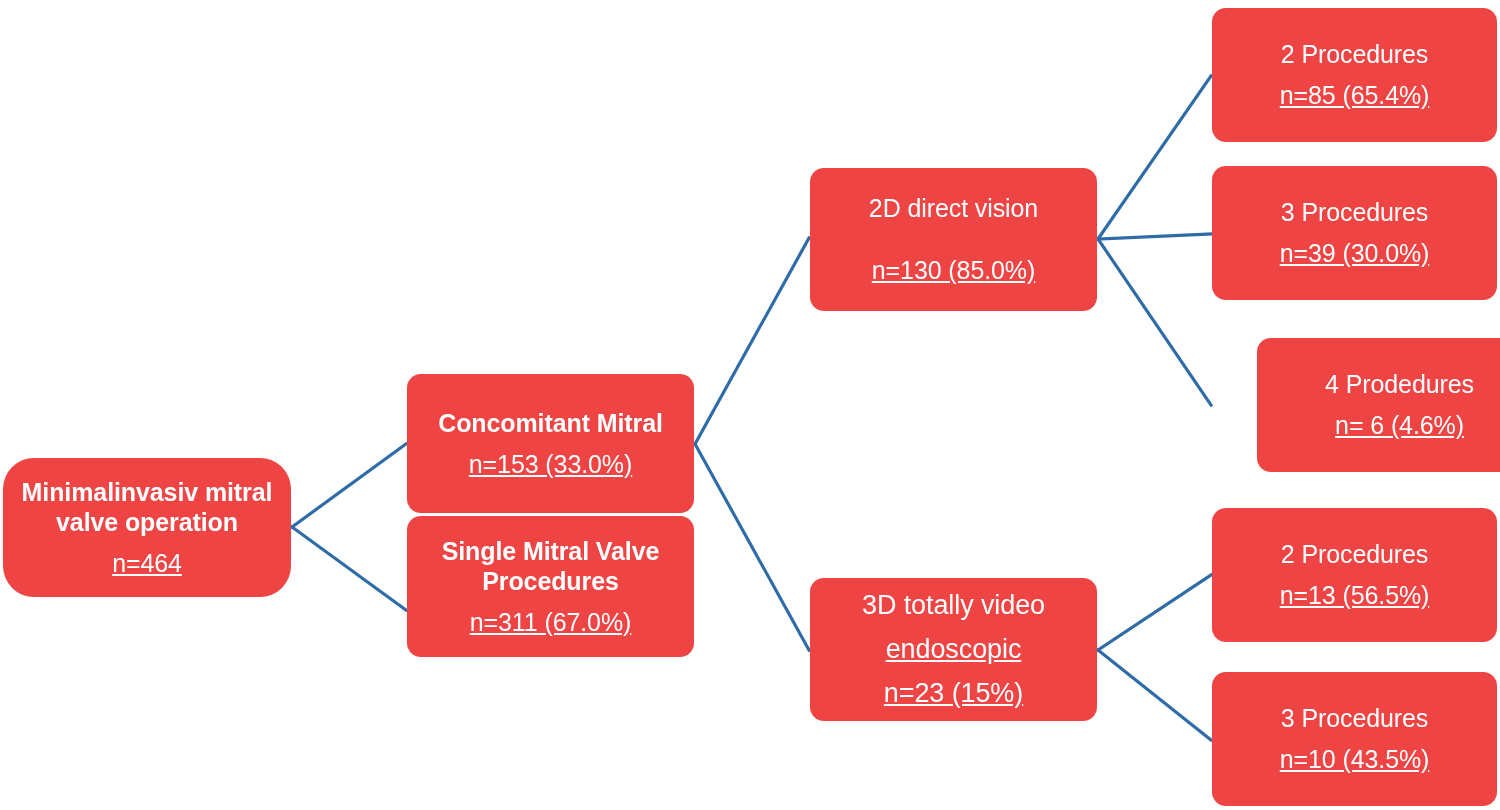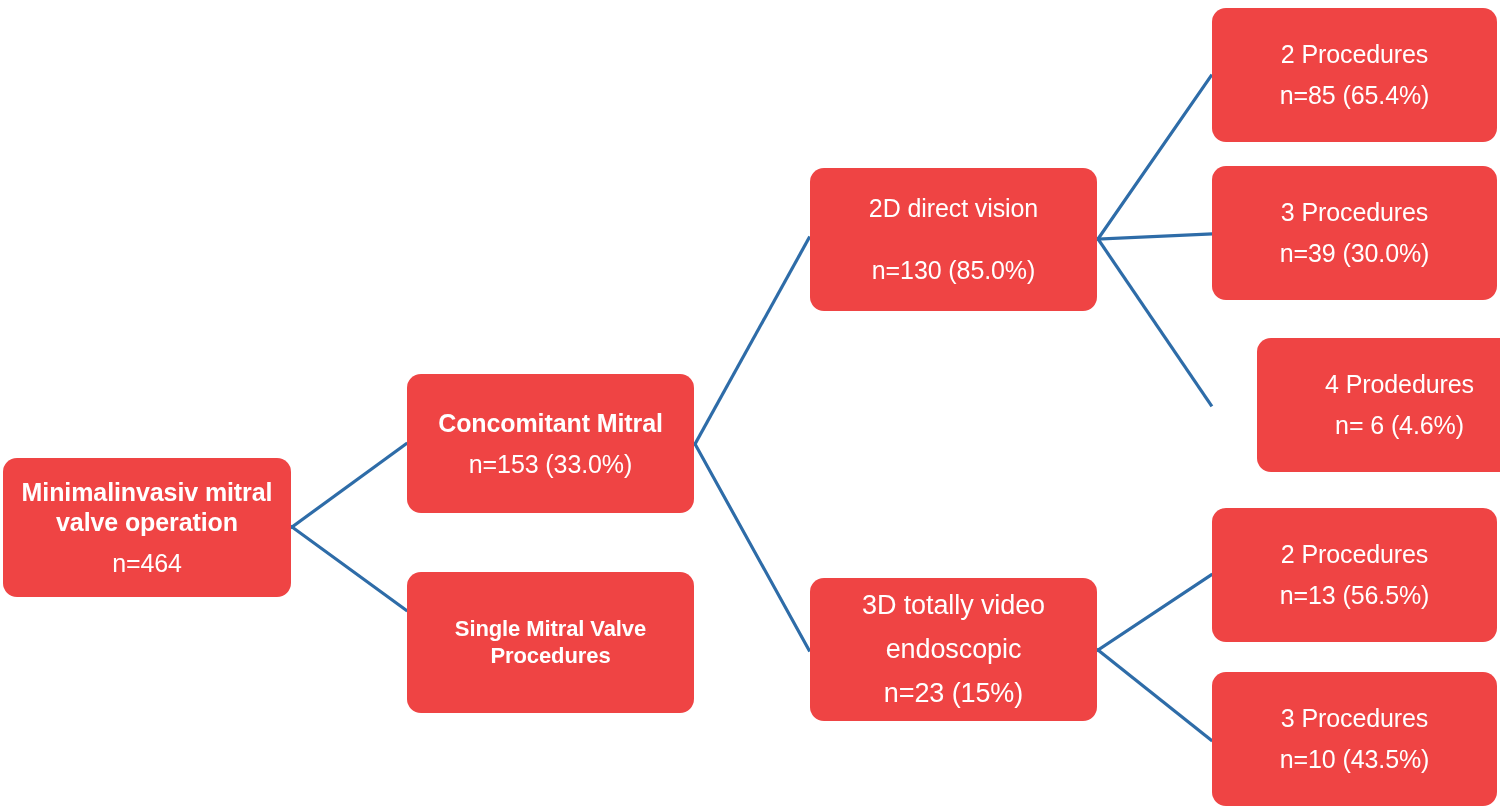--- a/index.html
+++ b/index.html
@@ -45,34 +45,36 @@
     width: 100%;
     line-height: 1.22;
     letter-spacing: -0.1px;
     white-space: nowrap;
   }
   .node .line.bold {
     font-weight: bold;
   }
   .node .line.gap {
     margin-top: 0.42em;
+    text-decoration: underline;
   }
 
   
   #node-root {
     left: 3px;  top: 458px;  width: 288px;  height: 139px;
     font-size: 25px;
+    border-radius: 31px;
   }
   #node-concomitant {
     left: 407px; top: 374px; width: 287px; height: 139px;
     font-size: 25px;
   }
   #node-single {
-    left: 407px; top: 572px; width: 287px; height: 141px;
-    font-size: 22px;
+    left: 407px; top: 516px; width: 287px; height: 141px;
+    font-size: 25px;
   }
   #node-2d {
     left: 810px; top: 168px; width: 287px; height: 143px;
     font-size: 25px;
     gap: 21px;
   }
   #node-3d {
     left: 810px; top: 578px; width: 287px; height: 143px;
     font-size: 27px;
   }
@@ -118,20 +120,21 @@
   </div>
 
   <div class="node" id="node-concomitant">
     <span class="line bold">Concomitant Mitral</span>
     <span class="line gap">n=153 (33.0%)</span>
   </div>
 
   <div class="node" id="node-single">
     <span class="line bold">Single Mitral Valve</span>
     <span class="line bold">Procedures</span>
+    <span class="line gap">n=311 (67.0%)</span>
   </div>
 
   <div class="node" id="node-2d">
     <span class="line">2D direct vision</span>
     <span class="line gap">n=130 (85.0%)</span>
   </div>
 
   <div class="node" id="node-3d">
     <span class="line">3D totally video</span>
     <span class="line gap">endoscopic</span>

